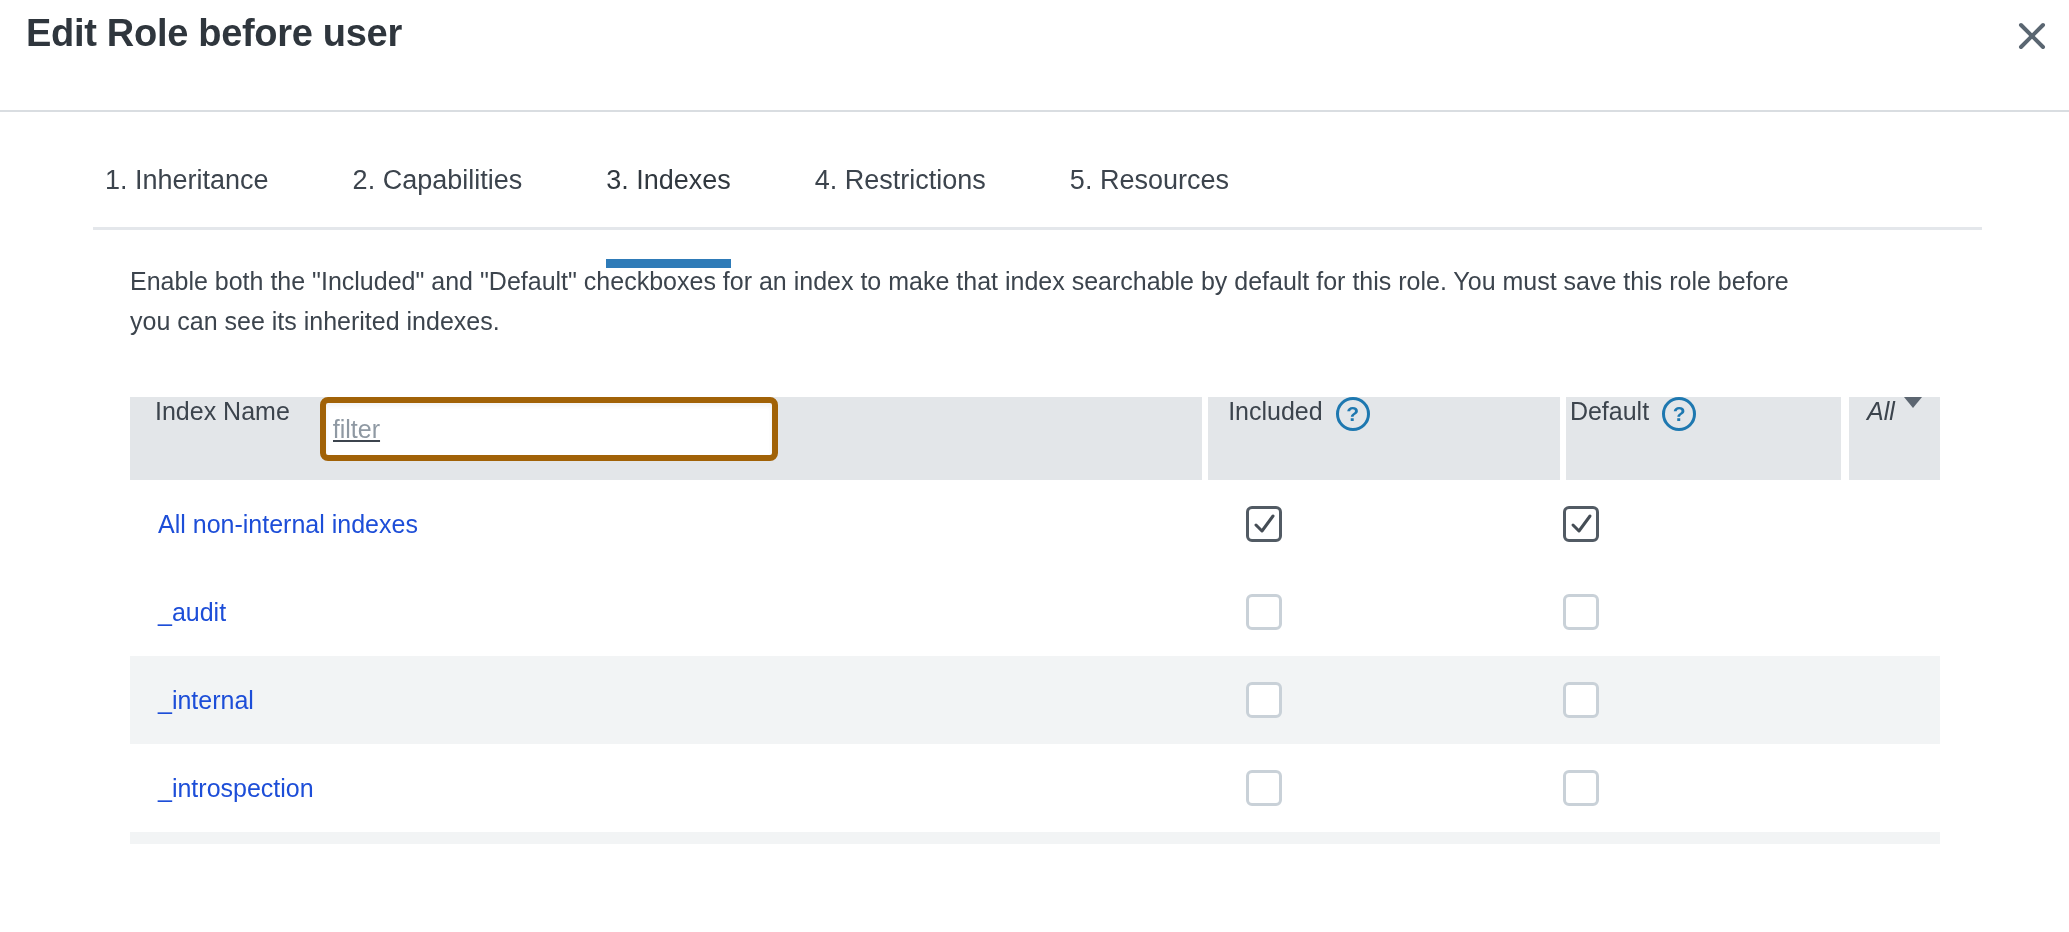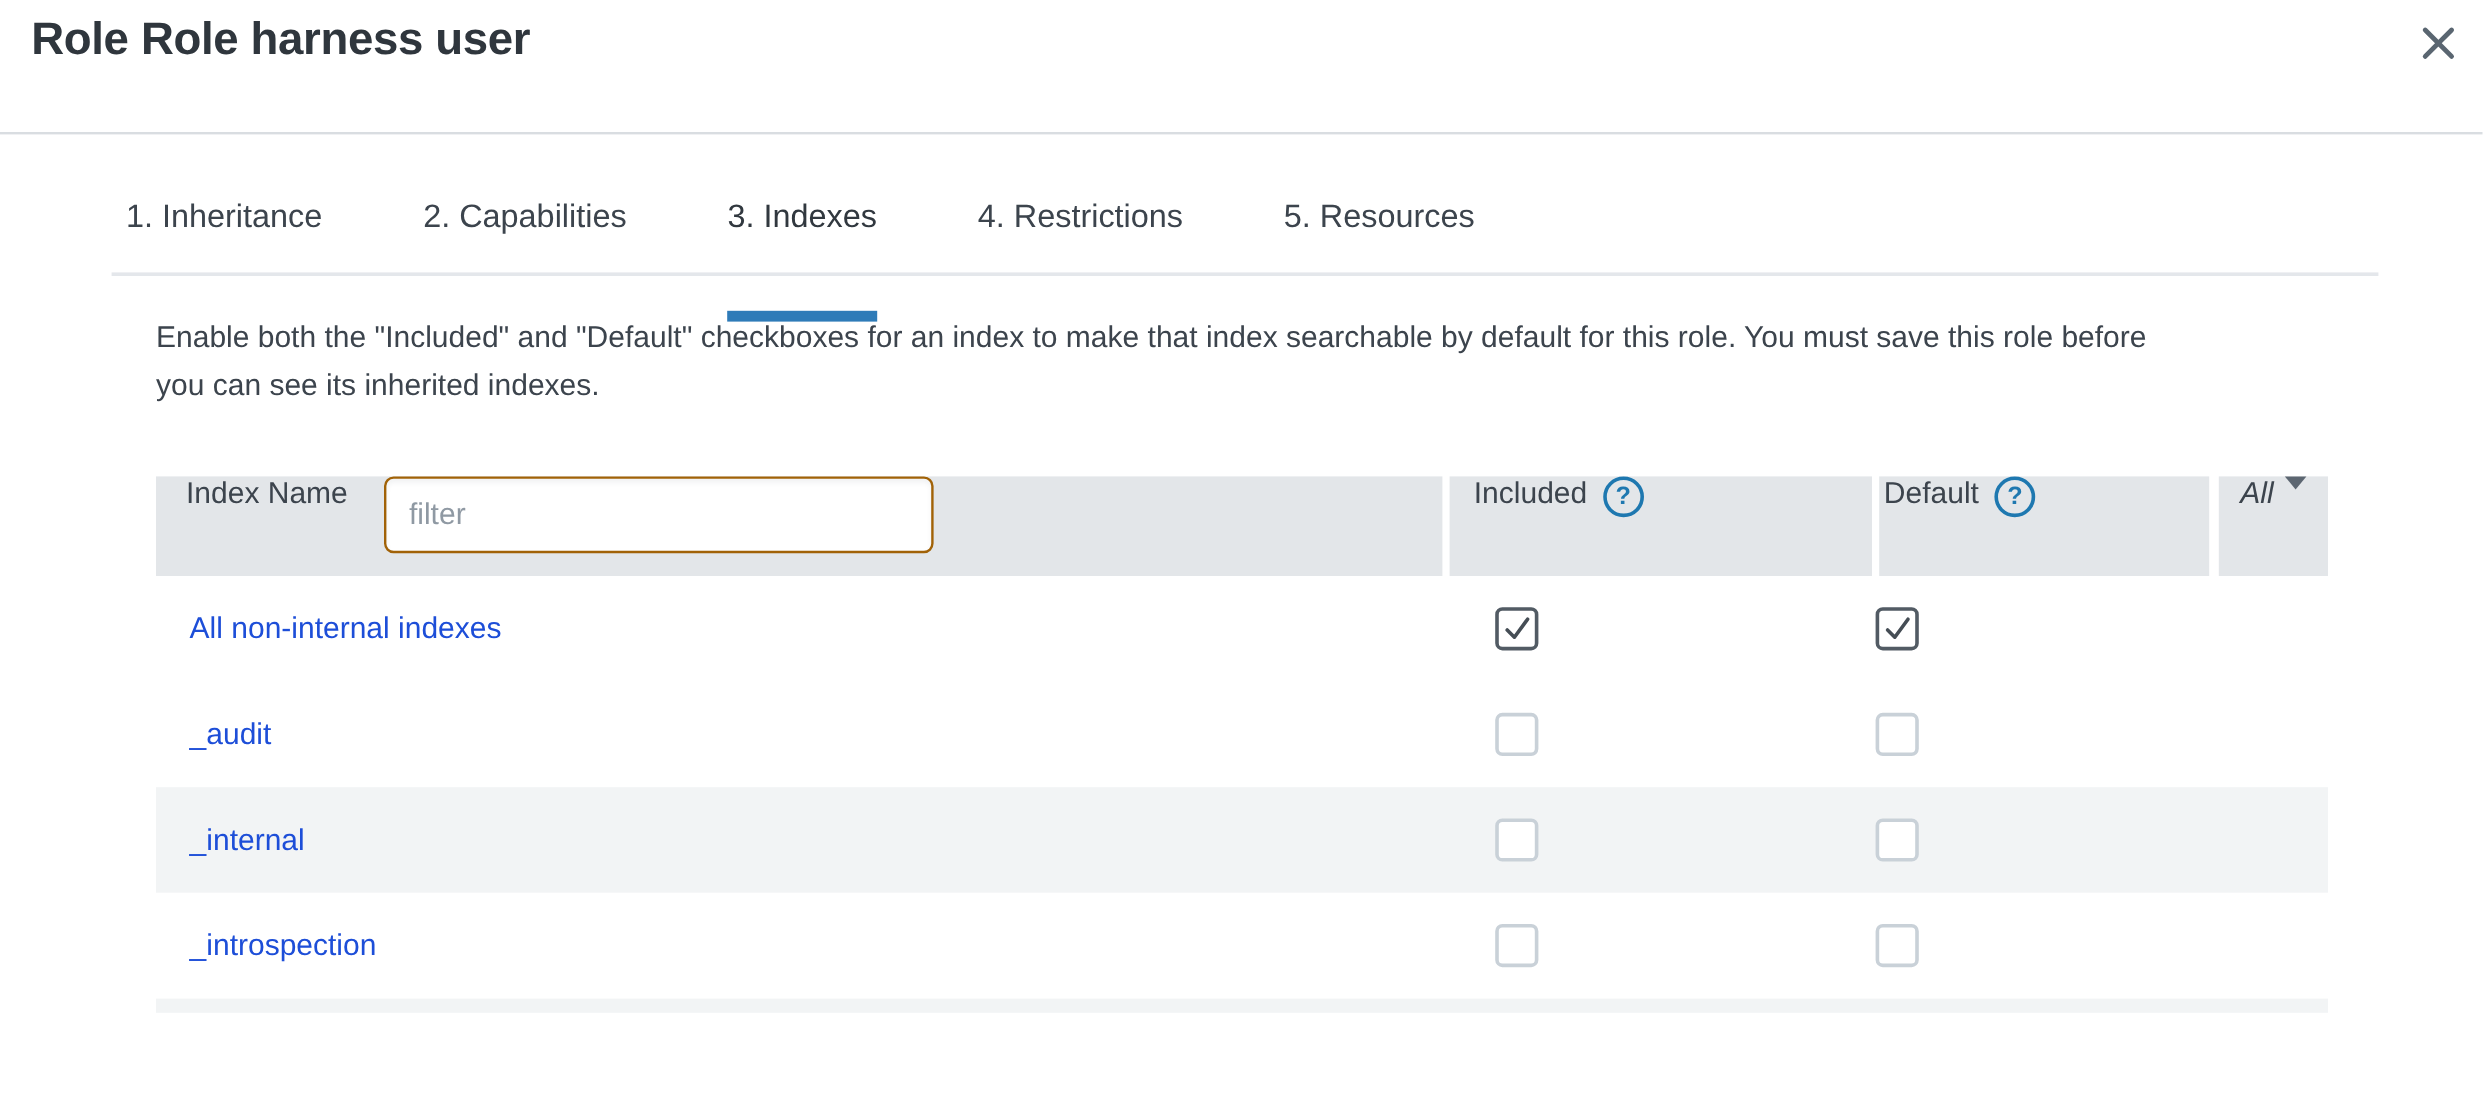--- a/index.html
+++ b/index.html
@@ -28,23 +28,23 @@
 
   
   .idx-table { margin:56px 0 0 130px; width:1810px; }
   .thead { display:flex; height:83px; }
   .th { background:#e3e6e9; height:100%; display:flex; align-items:flex-start; color:#3c444d; font-size:25px; }
   .th-name    { width:1092px; margin-right:6px; padding-left:25px; }
   .th-included{ width:358px;  margin-right:6px; padding-left:20px; }
   .th-default { width:280px;  margin-right:8px; padding-left:4px; }
   .th-all     { width:93px;  justify-content:center; cursor:pointer;font-style:italic; }
 
-  .filter-input { margin-left:30px; width:458px; height:64px; border:2px solid #a16207; border-radius:8px;
+  .filter-input { margin-left:30px; width:458px; height:64px; border:6px solid #a16207; border-radius:8px;
                   background:#fff; font-family:"Liberation Sans", sans-serif; font-size:25px; color:#3c444d;
-                  padding:0 0 0 19px; box-shadow:inset 0 3px 4px rgba(60,70,80,0.07); outline:none; }
+                  padding:0 0 0 7px; box-shadow:inset 0 3px 4px rgba(60,70,80,0.07); outline:none;text-decoration:underline; }
   .filter-input::placeholder { color:#8f99a3; opacity:1; }
 
   .help-icon { width:34px; height:34px; margin-left:13px; border:3px solid #1e78b0; border-radius:50%;
                color:#1e78b0; font-size:21px; font-weight:700; display:flex; align-items:center;
                justify-content:center; cursor:pointer; flex:0 0 auto; }
 
   .caret-down { width:0; height:0; margin-left:9px; border-left:9px solid transparent;
                 border-right:9px solid transparent; border-top:11px solid #5c6671; }
 
   .tbody .row { position:relative; height:88px; display:flex; align-items:center; background:#fff; }
@@ -60,21 +60,21 @@
   .cb svg { display:block; }
 
   .bottom-strip { margin-left:130px; width:1810px; height:12px; background:#f2f4f5; }
 </style>
 </head>
 <body>
 
 <div class="modal">
 
   <div class="modal-header">
-    <div class="title">Role Role harness user</div>
+    <div class="title">Edit Role before user</div>
     <button class="close-btn">
       <span style="display:flex;">
         <svg width="32" height="32" viewBox="0 0 32 32">
           <line x1="5" y1="5" x2="27" y2="27" stroke="#5a6671" stroke-width="4" stroke-linecap="round"></line>
           <line x1="27" y1="5" x2="5" y2="27" stroke="#5a6671" stroke-width="4" stroke-linecap="round"></line>
         </svg>
       </span>
     </button>
   </div>
 

